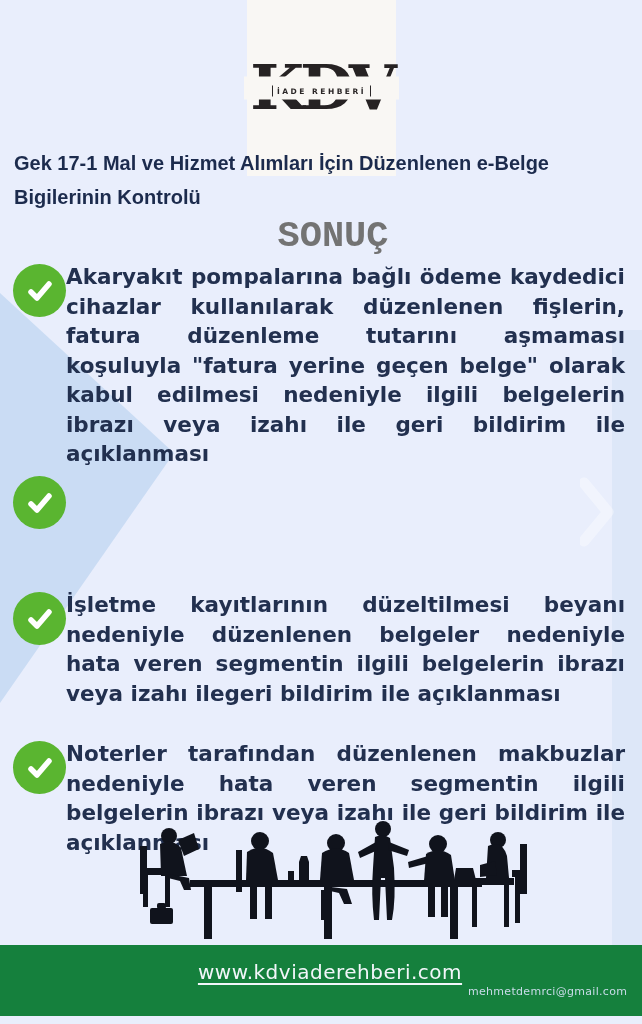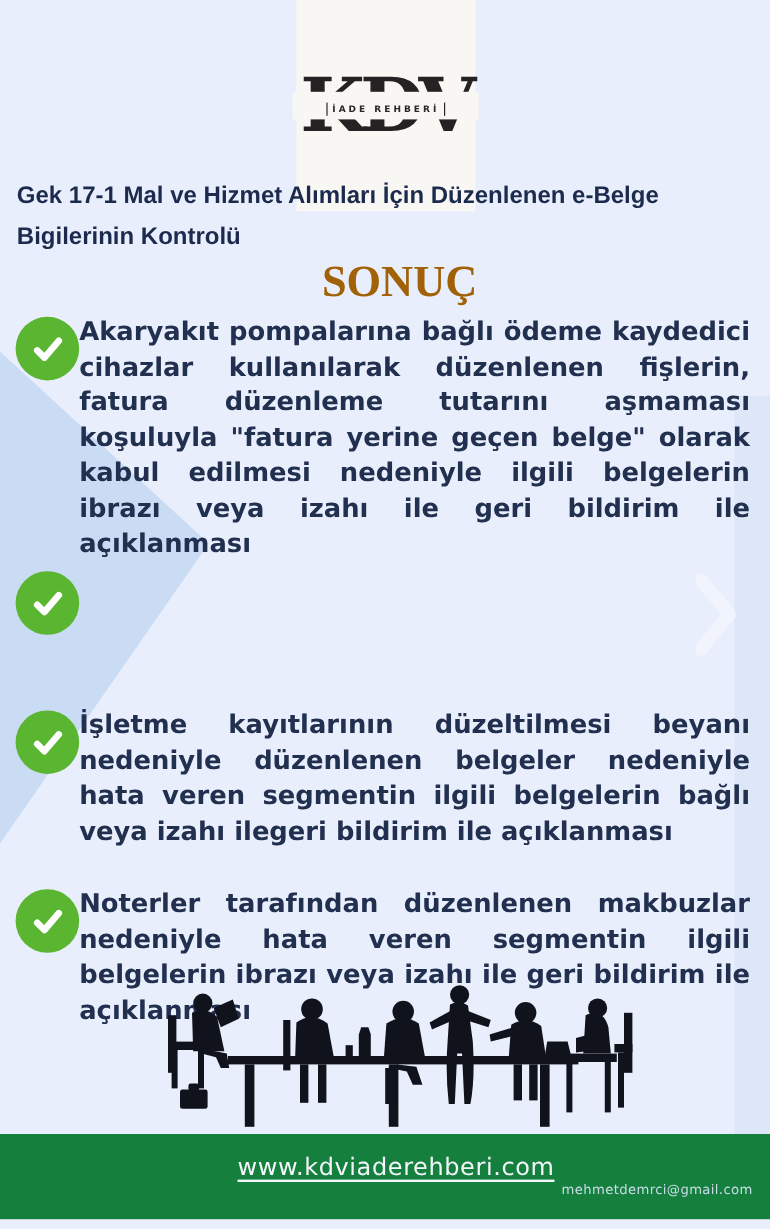--- a/index.html
+++ b/index.html
@@ -44,22 +44,22 @@
     padding:1px 4px;
   }
   
   .page-title{
     position:absolute;top:146px;left:14px;right:14px;
     font-family:"Liberation Sans",sans-serif;
     font-weight:700;font-size:20px;line-height:34px;color:#1c2b4d;
   }
   .result-heading{
     position:absolute;top:214px;left:0;right:0;
-    text-align:center;font-family:Liberation Serif, serif;
-    font-weight:700;font-size:37px;line-height:44px;color:#a16207;margin-left:24px;
+    text-align:center;font-family:Liberation Mono, monospace;
+    font-weight:700;font-size:37px;line-height:44px;color:#737373;margin-left:24px;
   }
   
   .bullet{position:absolute;left:13px;width:612px;display:flex;align-items:flex-start;}
   .b1{top:262px}.b2{top:474px}.b3{top:590px}.b4{top:739px}
   .check-badge{
     flex:none;width:53px;height:53px;border-radius:50%;
     background:#5ab530;display:flex;align-items:center;justify-content:center;
     margin-top:2px;
   }
   .bullet-text{
@@ -122,21 +122,21 @@
       </svg>
   </div>
 </div>
 
 <div class="bullet b3">
   <div class="check-badge">
     <svg width="30" height="30" viewBox="0 0 30 30">
         <polyline points="6,16 12,22 24,8" fill="none" stroke="#ffffff" stroke-width="5.5" stroke-linecap="round" stroke-linejoin="round"></polyline>
       </svg>
   </div>
-  <div class="bullet-text">İşletme kayıtlarının düzeltilmesi beyanı nedeniyle düzenlenen belgeler nedeniyle hata veren segmentin ilgili belgelerin bağlı veya izahı ilegeri bildirim ile açıklanması</div>
+  <div class="bullet-text">İşletme kayıtlarının düzeltilmesi beyanı nedeniyle düzenlenen belgeler nedeniyle hata veren segmentin ilgili belgelerin ibrazı veya izahı ilegeri bildirim ile açıklanması</div>
 </div>
 
 <div class="bullet b4">
   <div class="check-badge">
     <svg width="30" height="30" viewBox="0 0 30 30">
         <polyline points="6,16 12,22 24,8" fill="none" stroke="#ffffff" stroke-width="5.5" stroke-linecap="round" stroke-linejoin="round"></polyline>
       </svg>
   </div>
   <div class="bullet-text">Noterler tarafından düzenlenen makbuzlar nedeniyle hata veren segmentin ilgili belgelerin ibrazı veya izahı ile geri bildirim ile açıklanması</div>
 </div>

